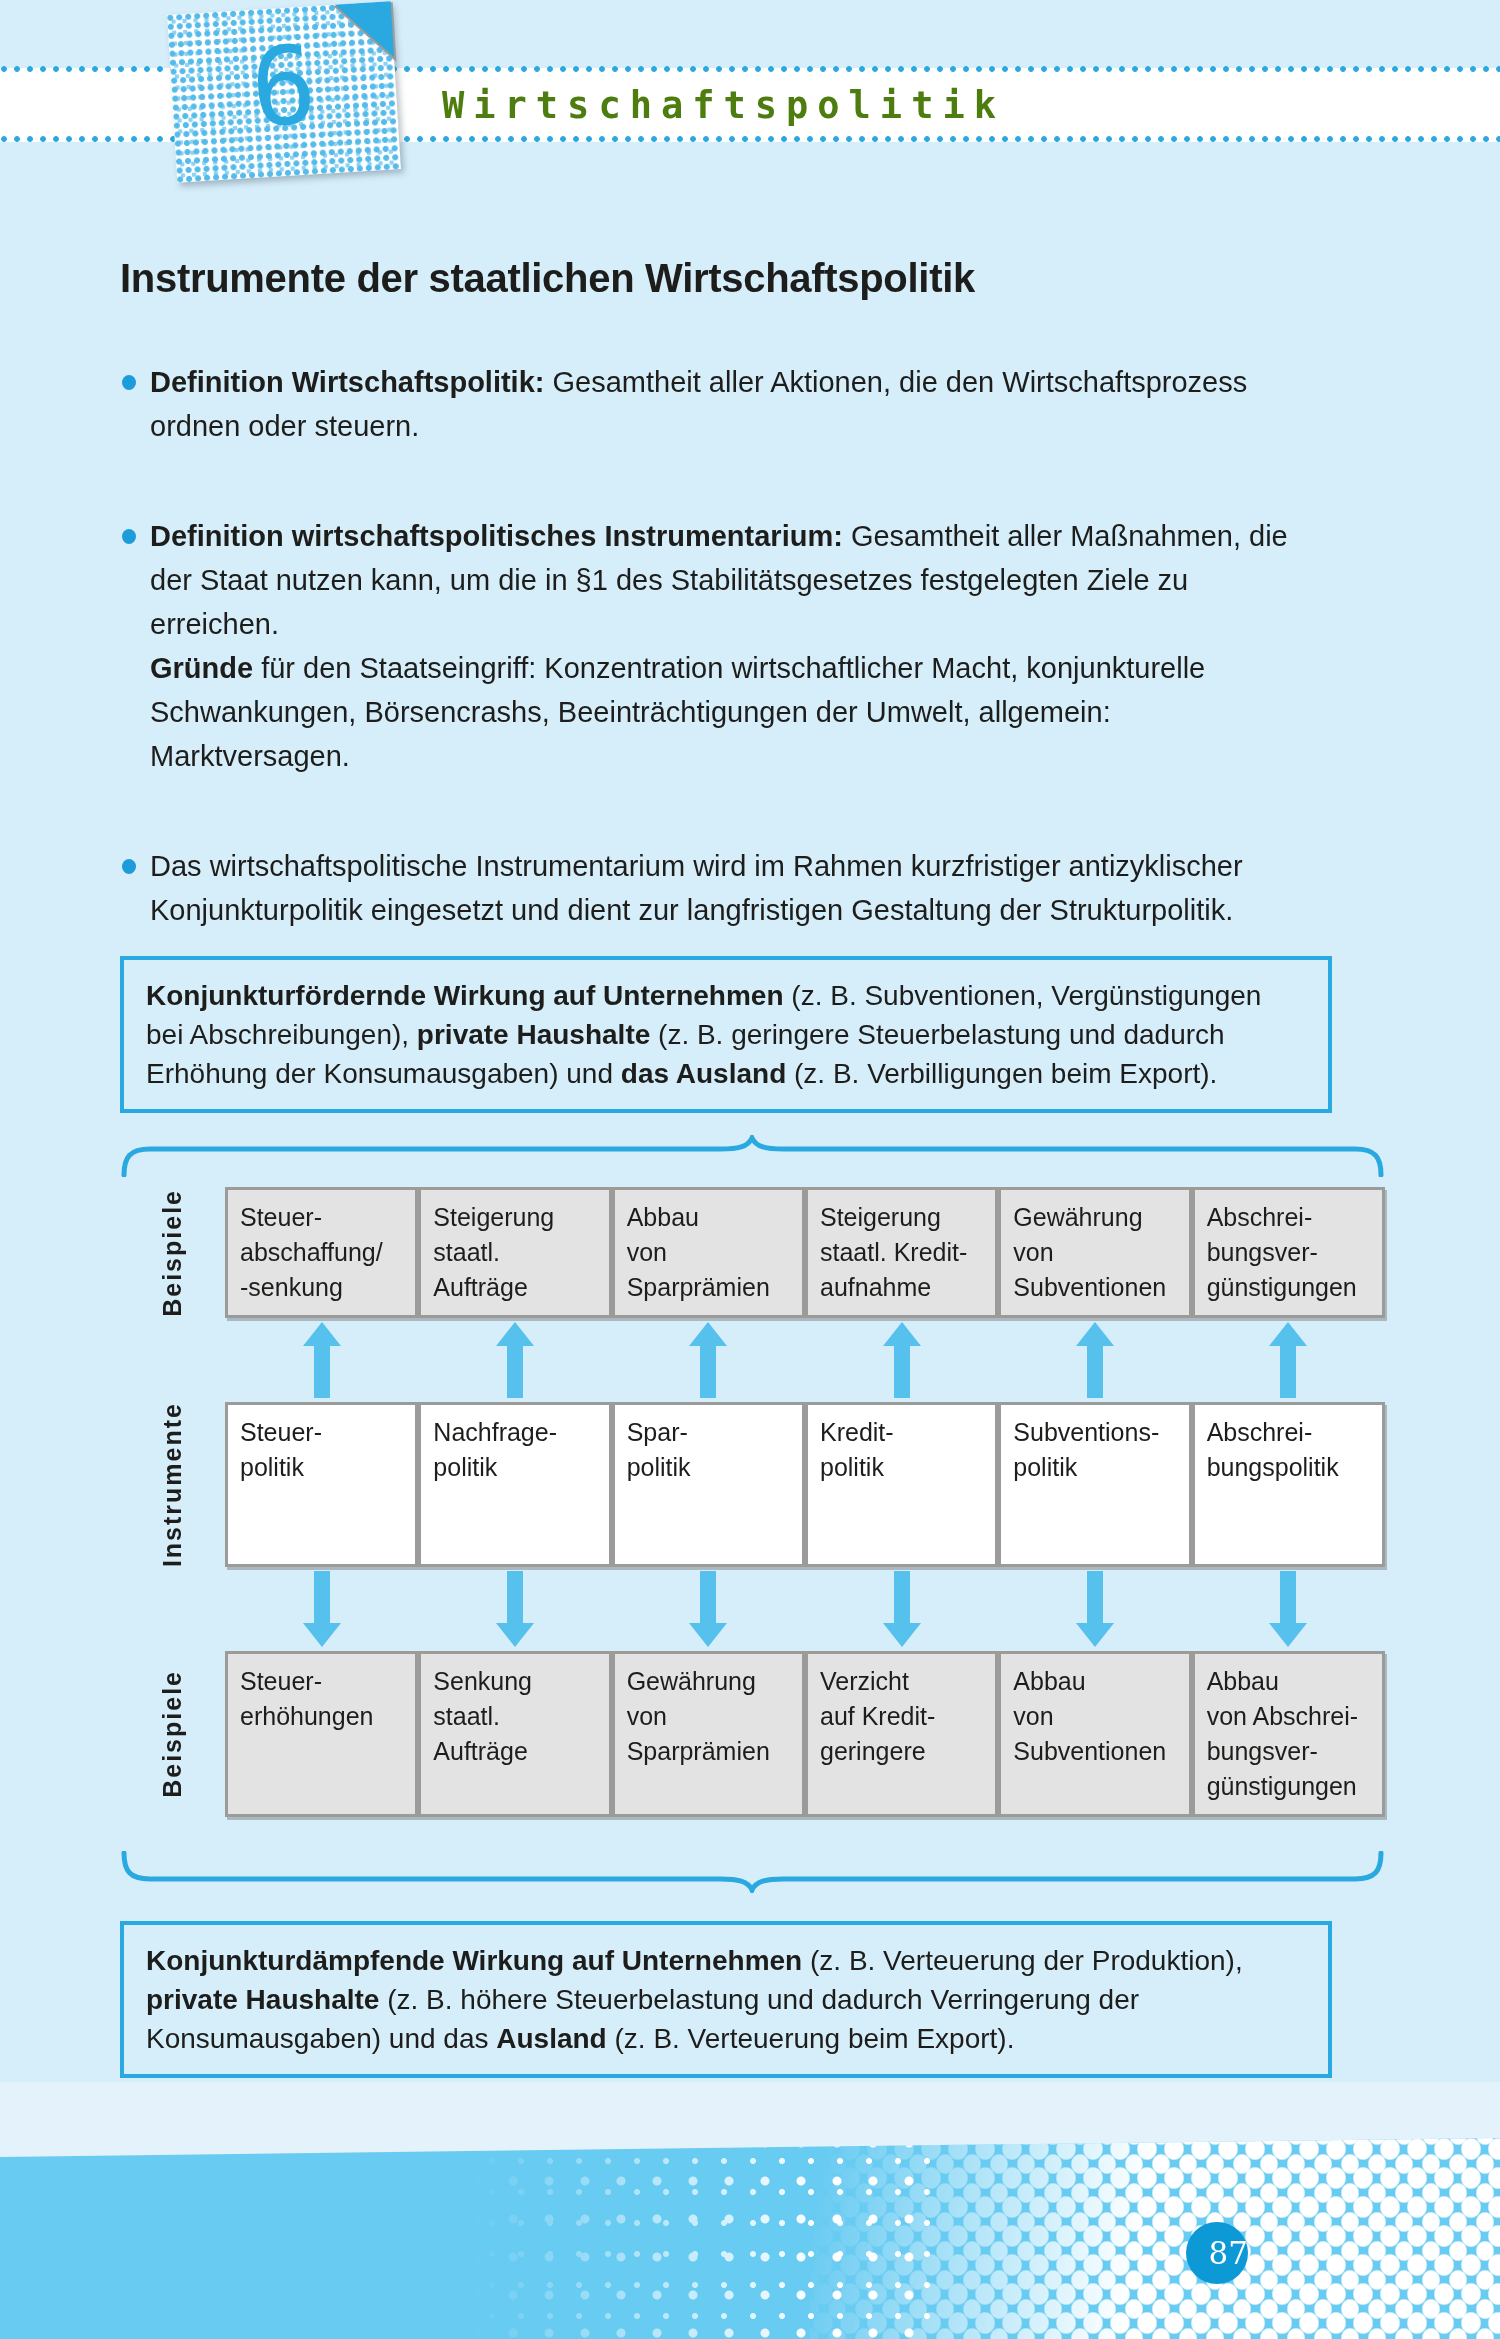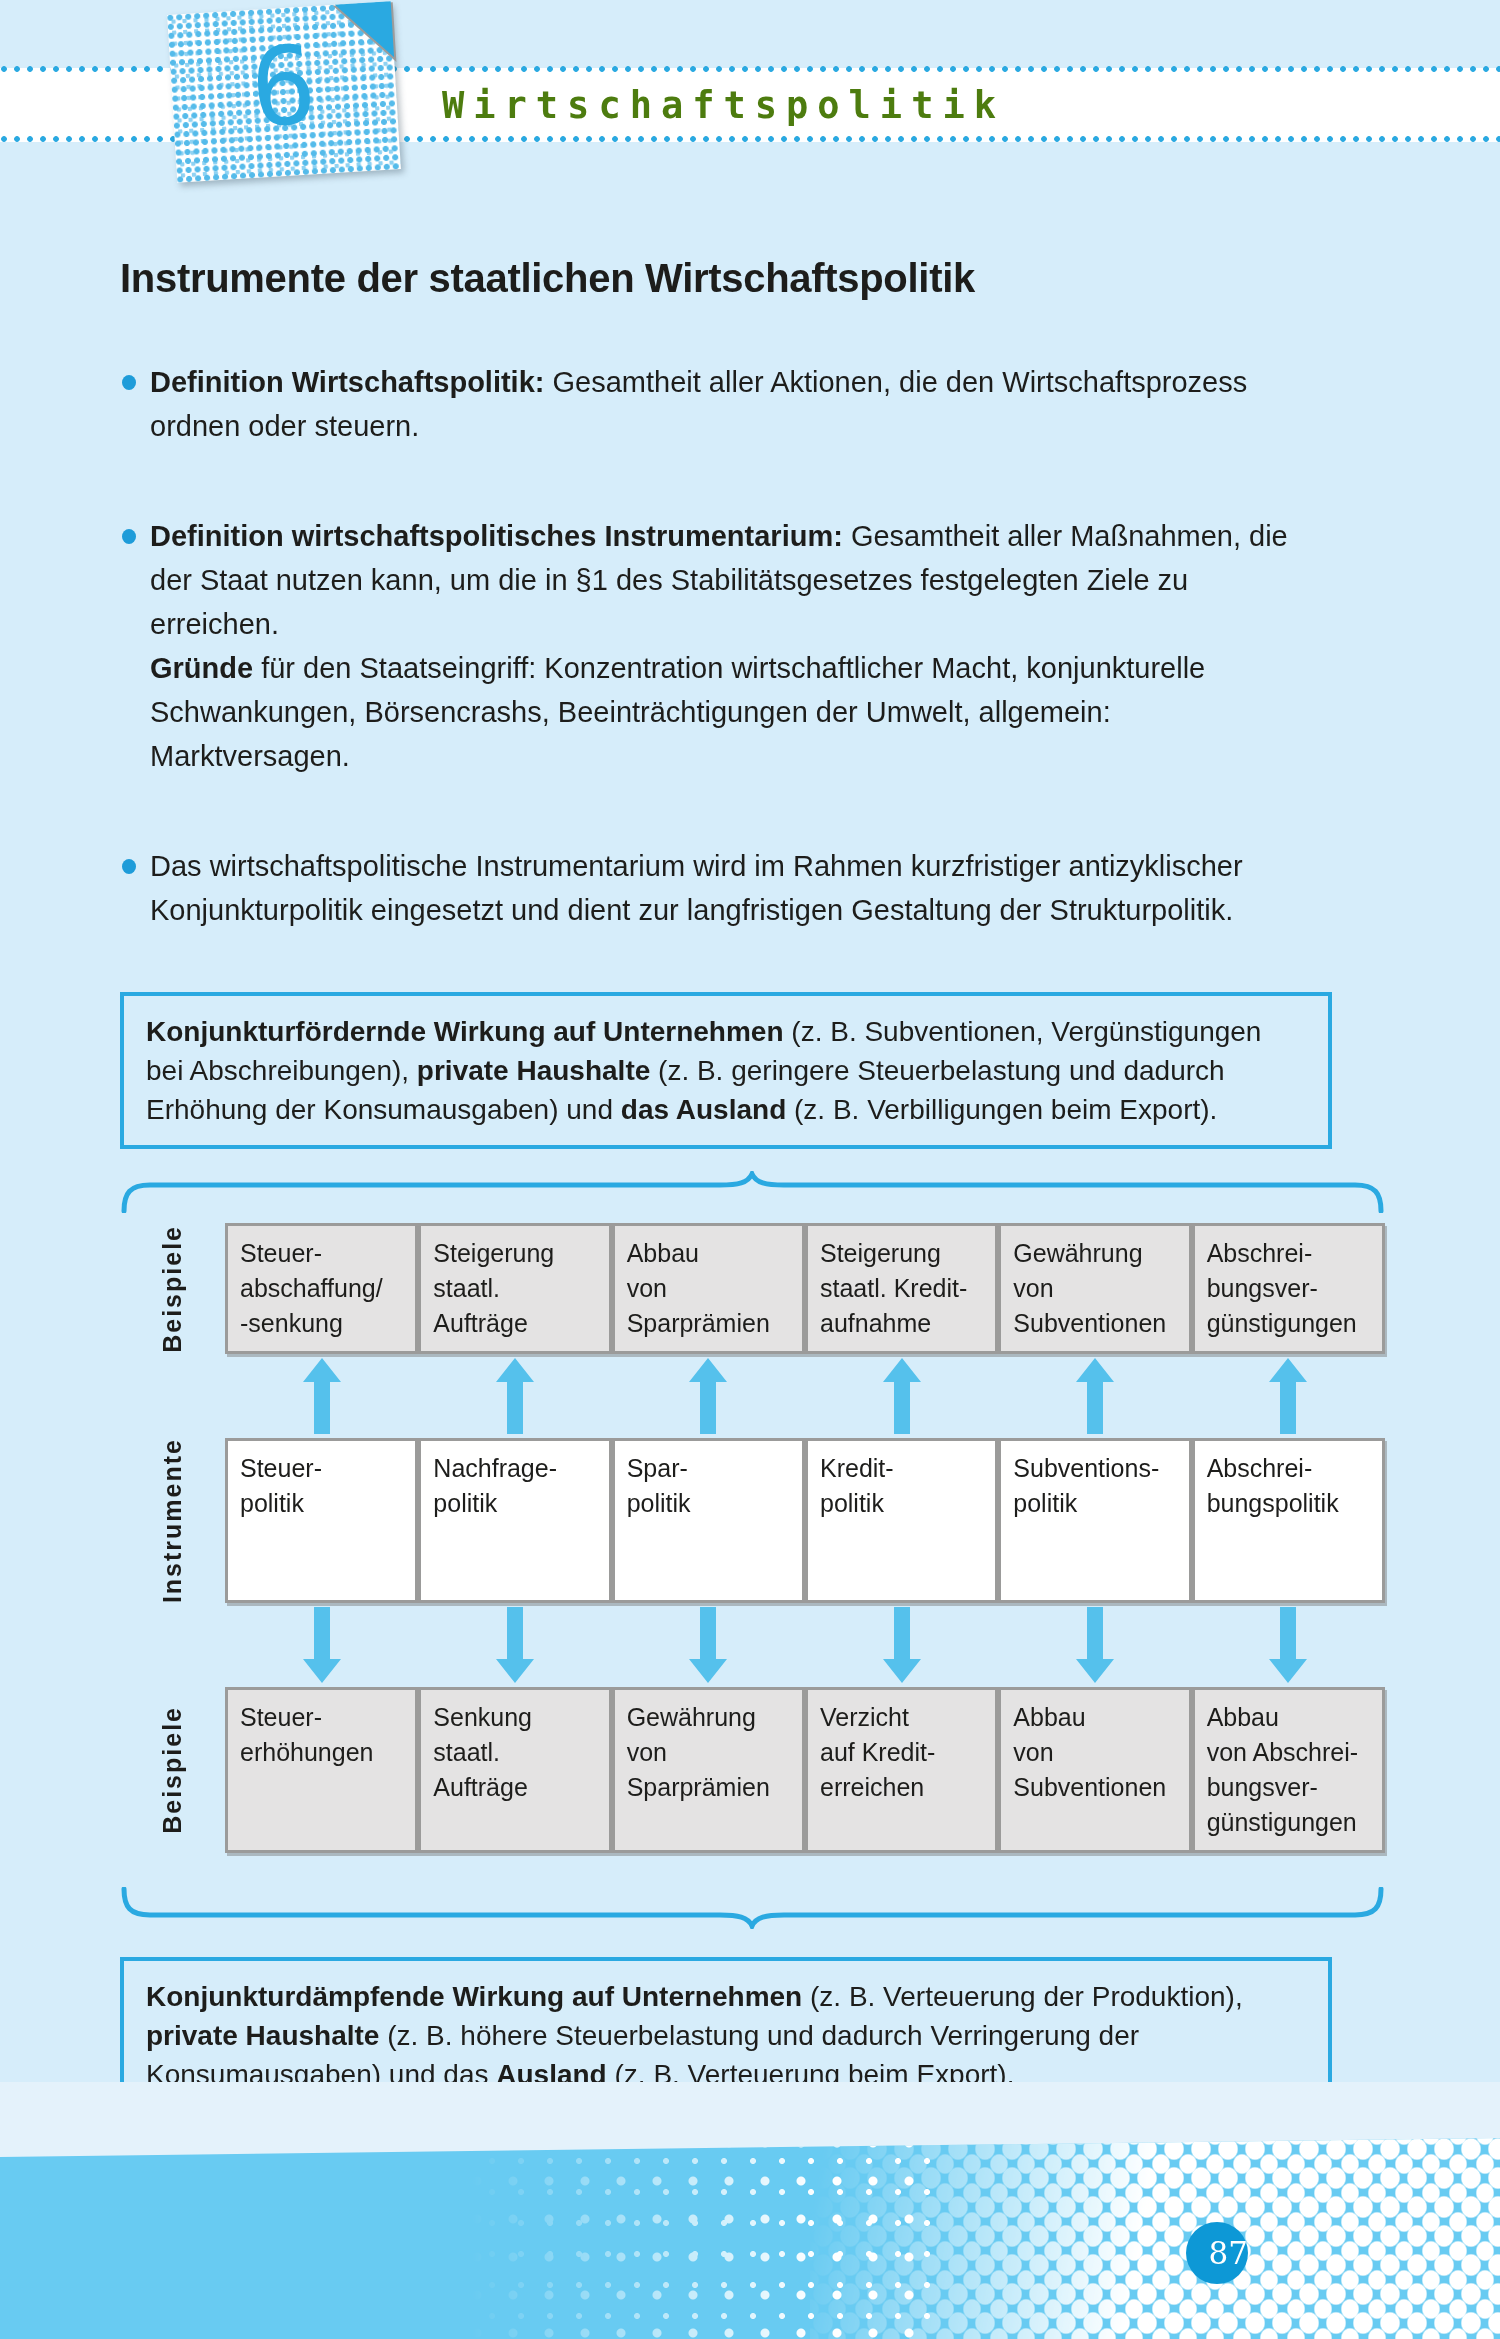--- a/index.html
+++ b/index.html
@@ -38,21 +38,21 @@
     letter-spacing:-.3px;color:#1d1d1b;}
   ul.bullet-list{list-style:none;margin:56px 0 8px 0;padding:0;width:1195px;}
   ul.bullet-list li{position:relative;padding-left:30px;font-size:29px;line-height:44px;}
   ul.bullet-list li + li{margin-top:66px;}
   ul.bullet-list li::before{content:"";position:absolute;left:2px;top:15px;width:14px;height:15px;
     border-radius:50%;background:#1e9cd9;}
   .b{font-weight:700;}
   p{margin:0;}
   .info-box{box-sizing:border-box;width:1212px;border:4px solid #2aa9e1;
     padding:16px 22px;font-size:28px;line-height:39px;background:#d6edfa;}
-  .box-top{margin-top:60px;}
+  .box-top{margin-top:24px;}
   .box-bottom{margin-top:28px;}
   
   .brace{display:block;margin-top:22px;}
   .brace-bottom{margin-top:34px;}
   .dg{width:1265px;margin-top:10px;}
   .dg-row{display:flex;align-items:stretch;}
   .dg-label-col{flex:0 0 105px;display:flex;align-items:center;justify-content:center;overflow:visible;}
   .dg-label{writing-mode:vertical-rl;transform:rotate(180deg);font-weight:700;font-size:25px;
     letter-spacing:2px;color:#1d1d1b;white-space:nowrap;}
   .dg-cells{flex:1;display:flex;}
@@ -253,21 +253,21 @@
         <div class="cell">Steuer-
 erhöhungen</div>
         <div class="cell">Senkung
 staatl.
 Aufträge</div>
         <div class="cell">Gewährung
 von
 Sparprämien</div>
         <div class="cell">Verzicht
 auf Kredit-
-erreichen</div>
+geringere</div>
         <div class="cell">Abbau
 von
 Subventionen</div>
         <div class="cell">Abbau
 von Abschrei-
 bungsver-
 günstigungen</div>
       </div>
     </div>
 

